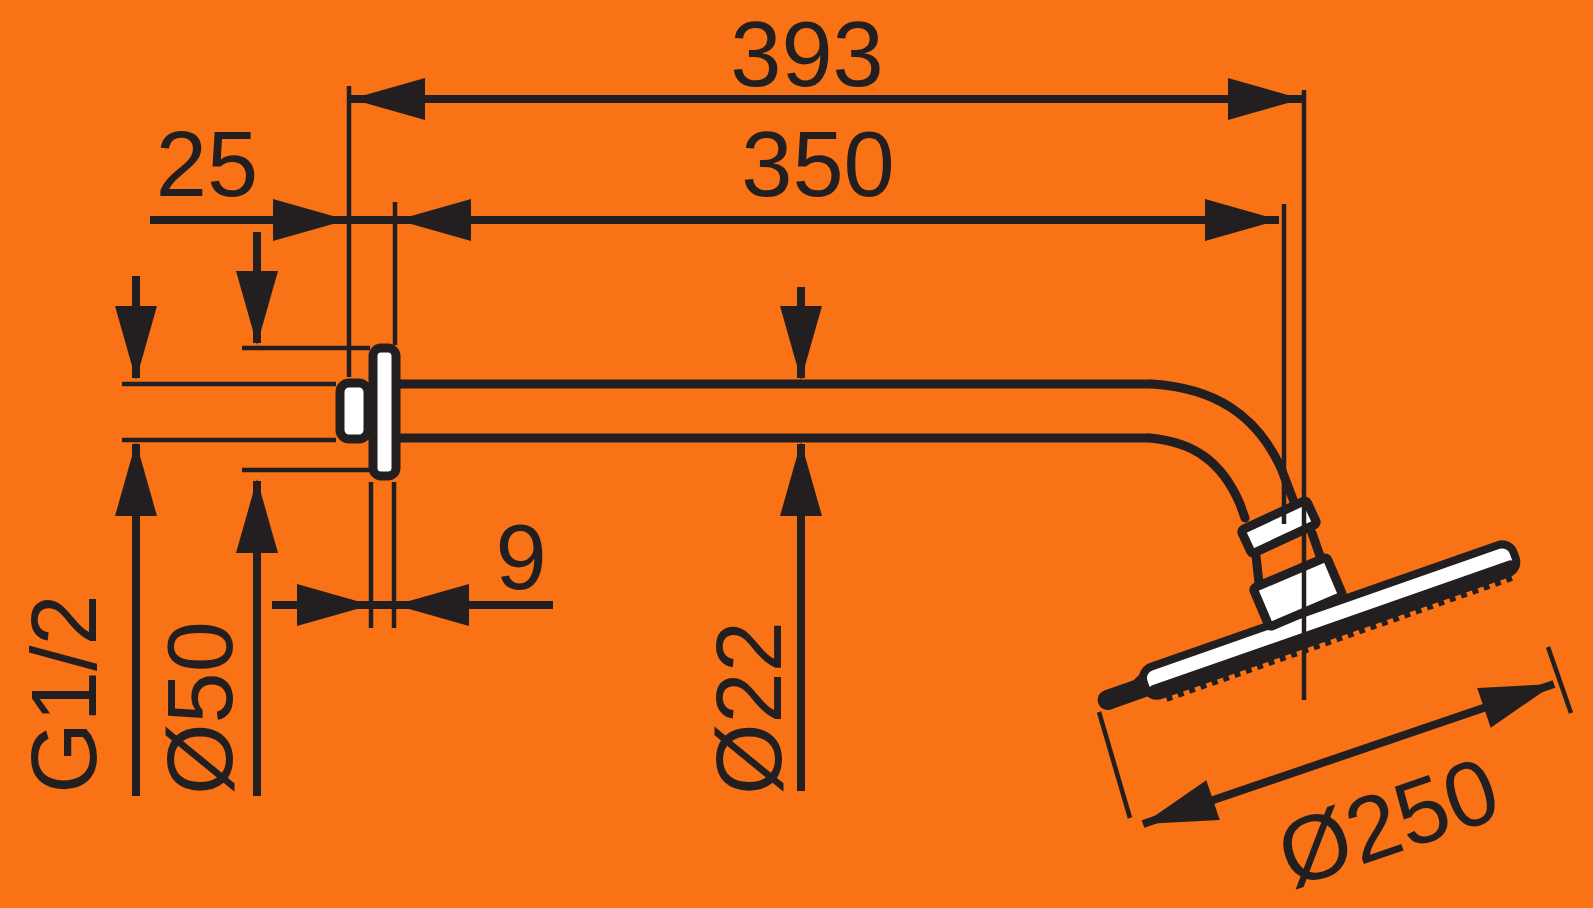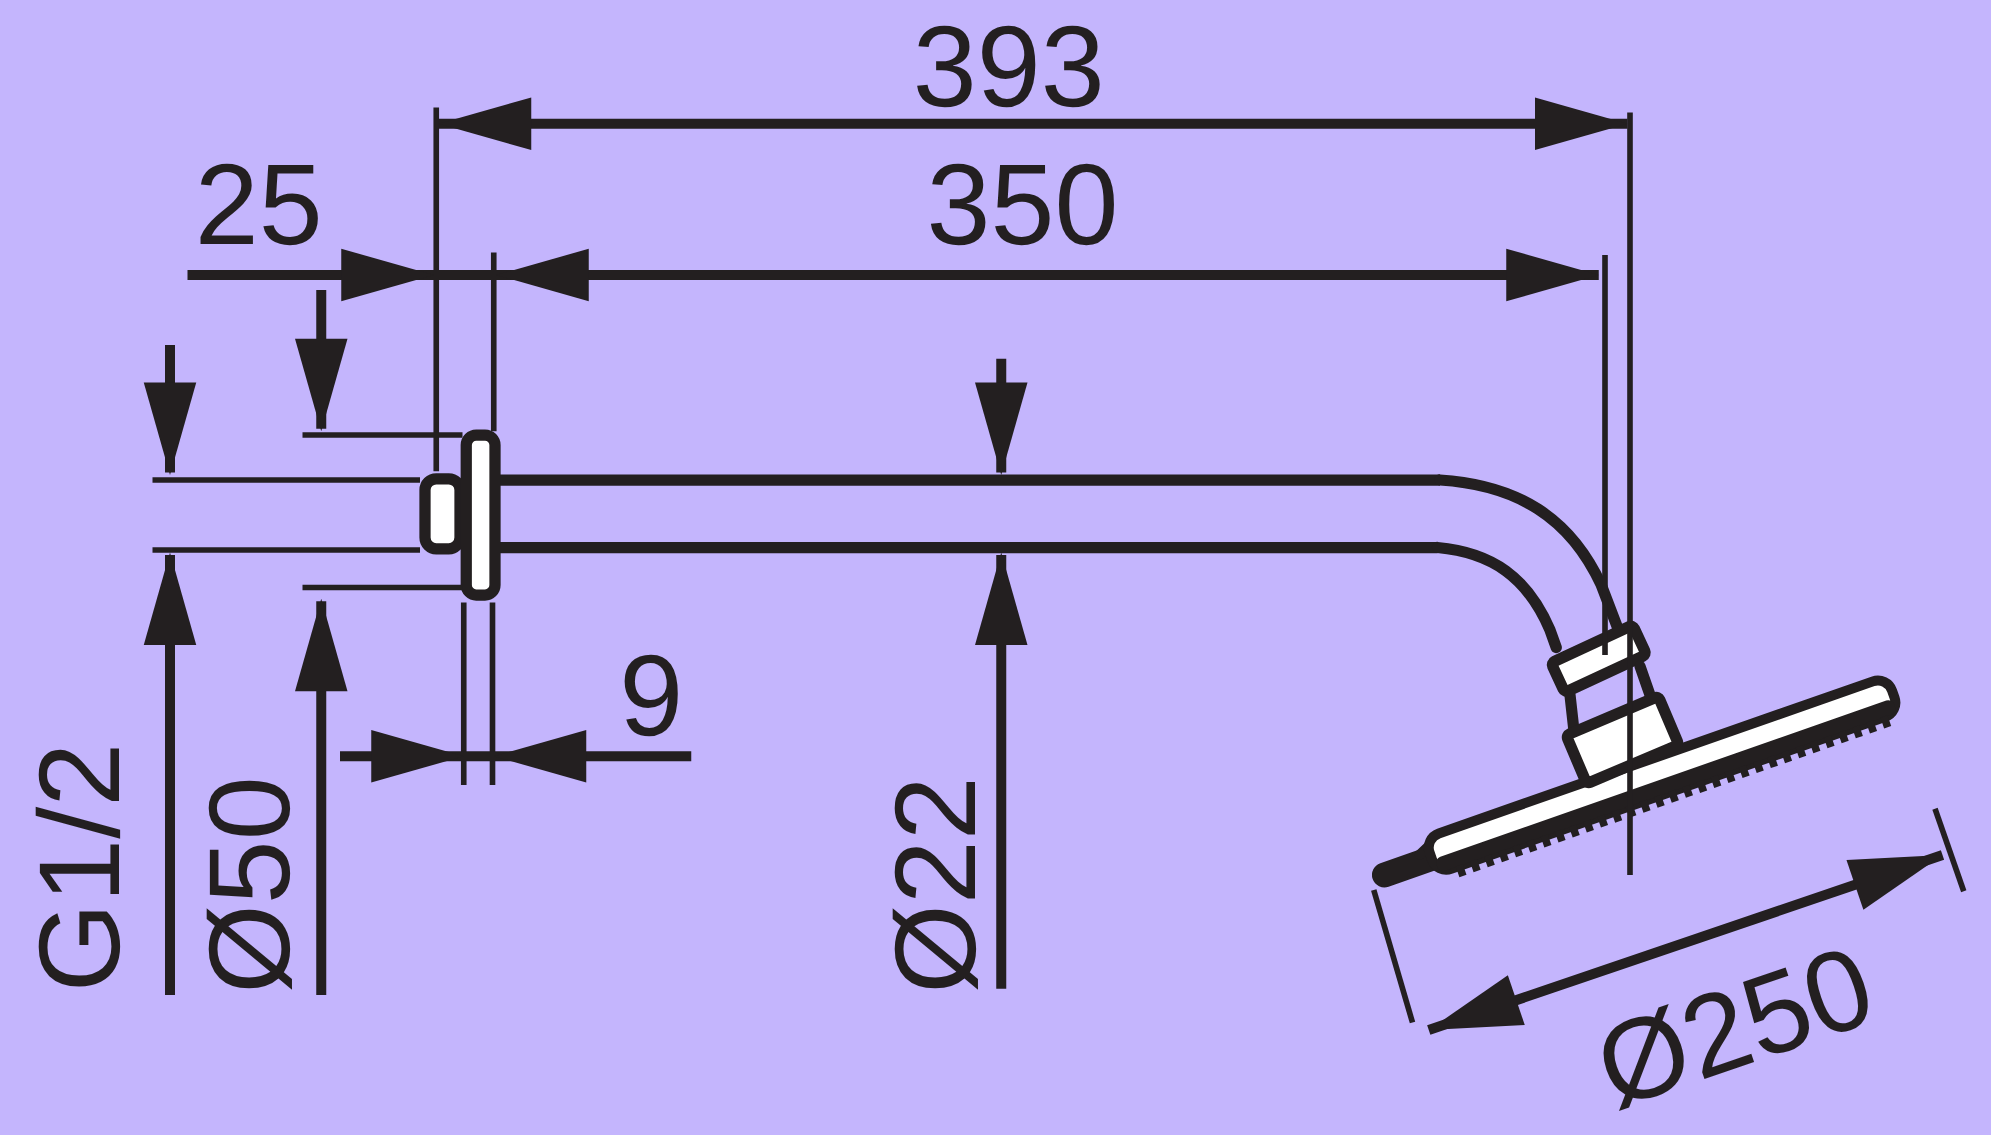--- a/index.html
+++ b/index.html
@@ -1,16 +1,16 @@
 <!DOCTYPE html>
 <html><head>
 <meta charset="utf-8">
 <style>
   html,body{margin:0;padding:0;background:#ffffff;}
-  .stage{width:1593px;height:908px;position:relative;background:#c4b5fd;overflow:hidden;}
+  .stage{width:1593px;height:908px;position:relative;background:#f97316;overflow:hidden;}
   svg{display:block;}
   text{font-family:"Liberation Sans","DejaVu Sans",sans-serif;font-weight:400;fill:#231f20;}
   .dimtext{font-size:92px;}
   .ink-stroke{stroke:#231f20;fill:none;}
   .ink-fill{fill:#231f20;stroke:none;}
   .white-fill{fill:#ffffff;}
 </style>
 </head>
 <body>
 

